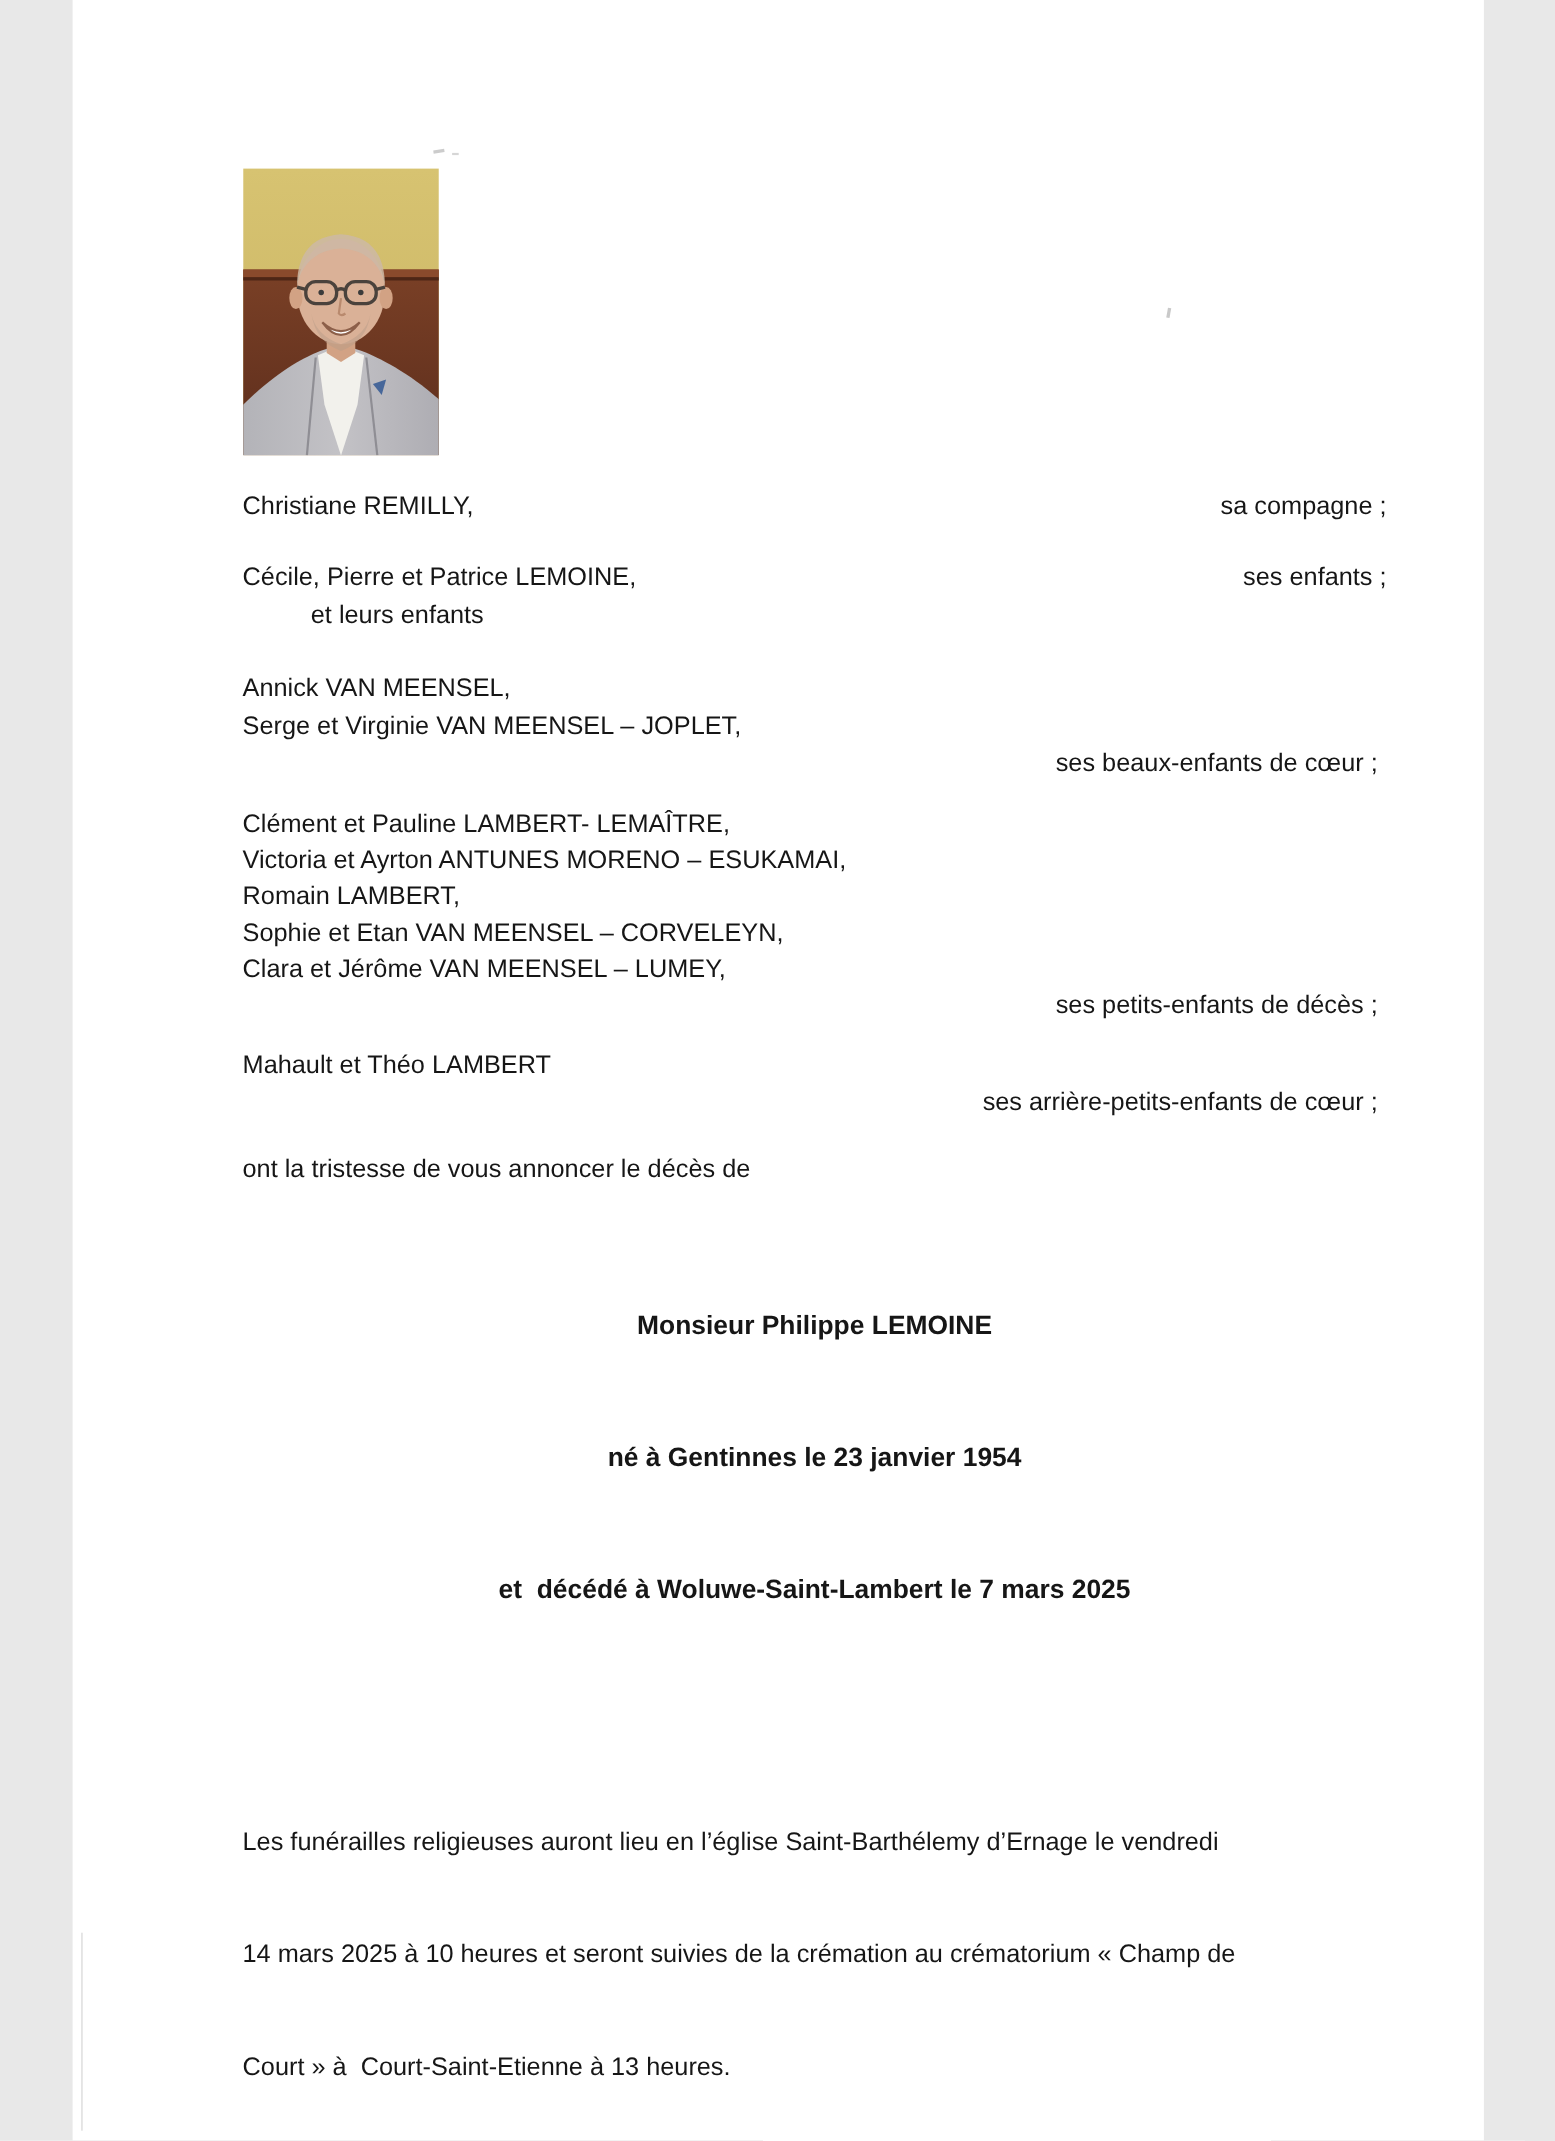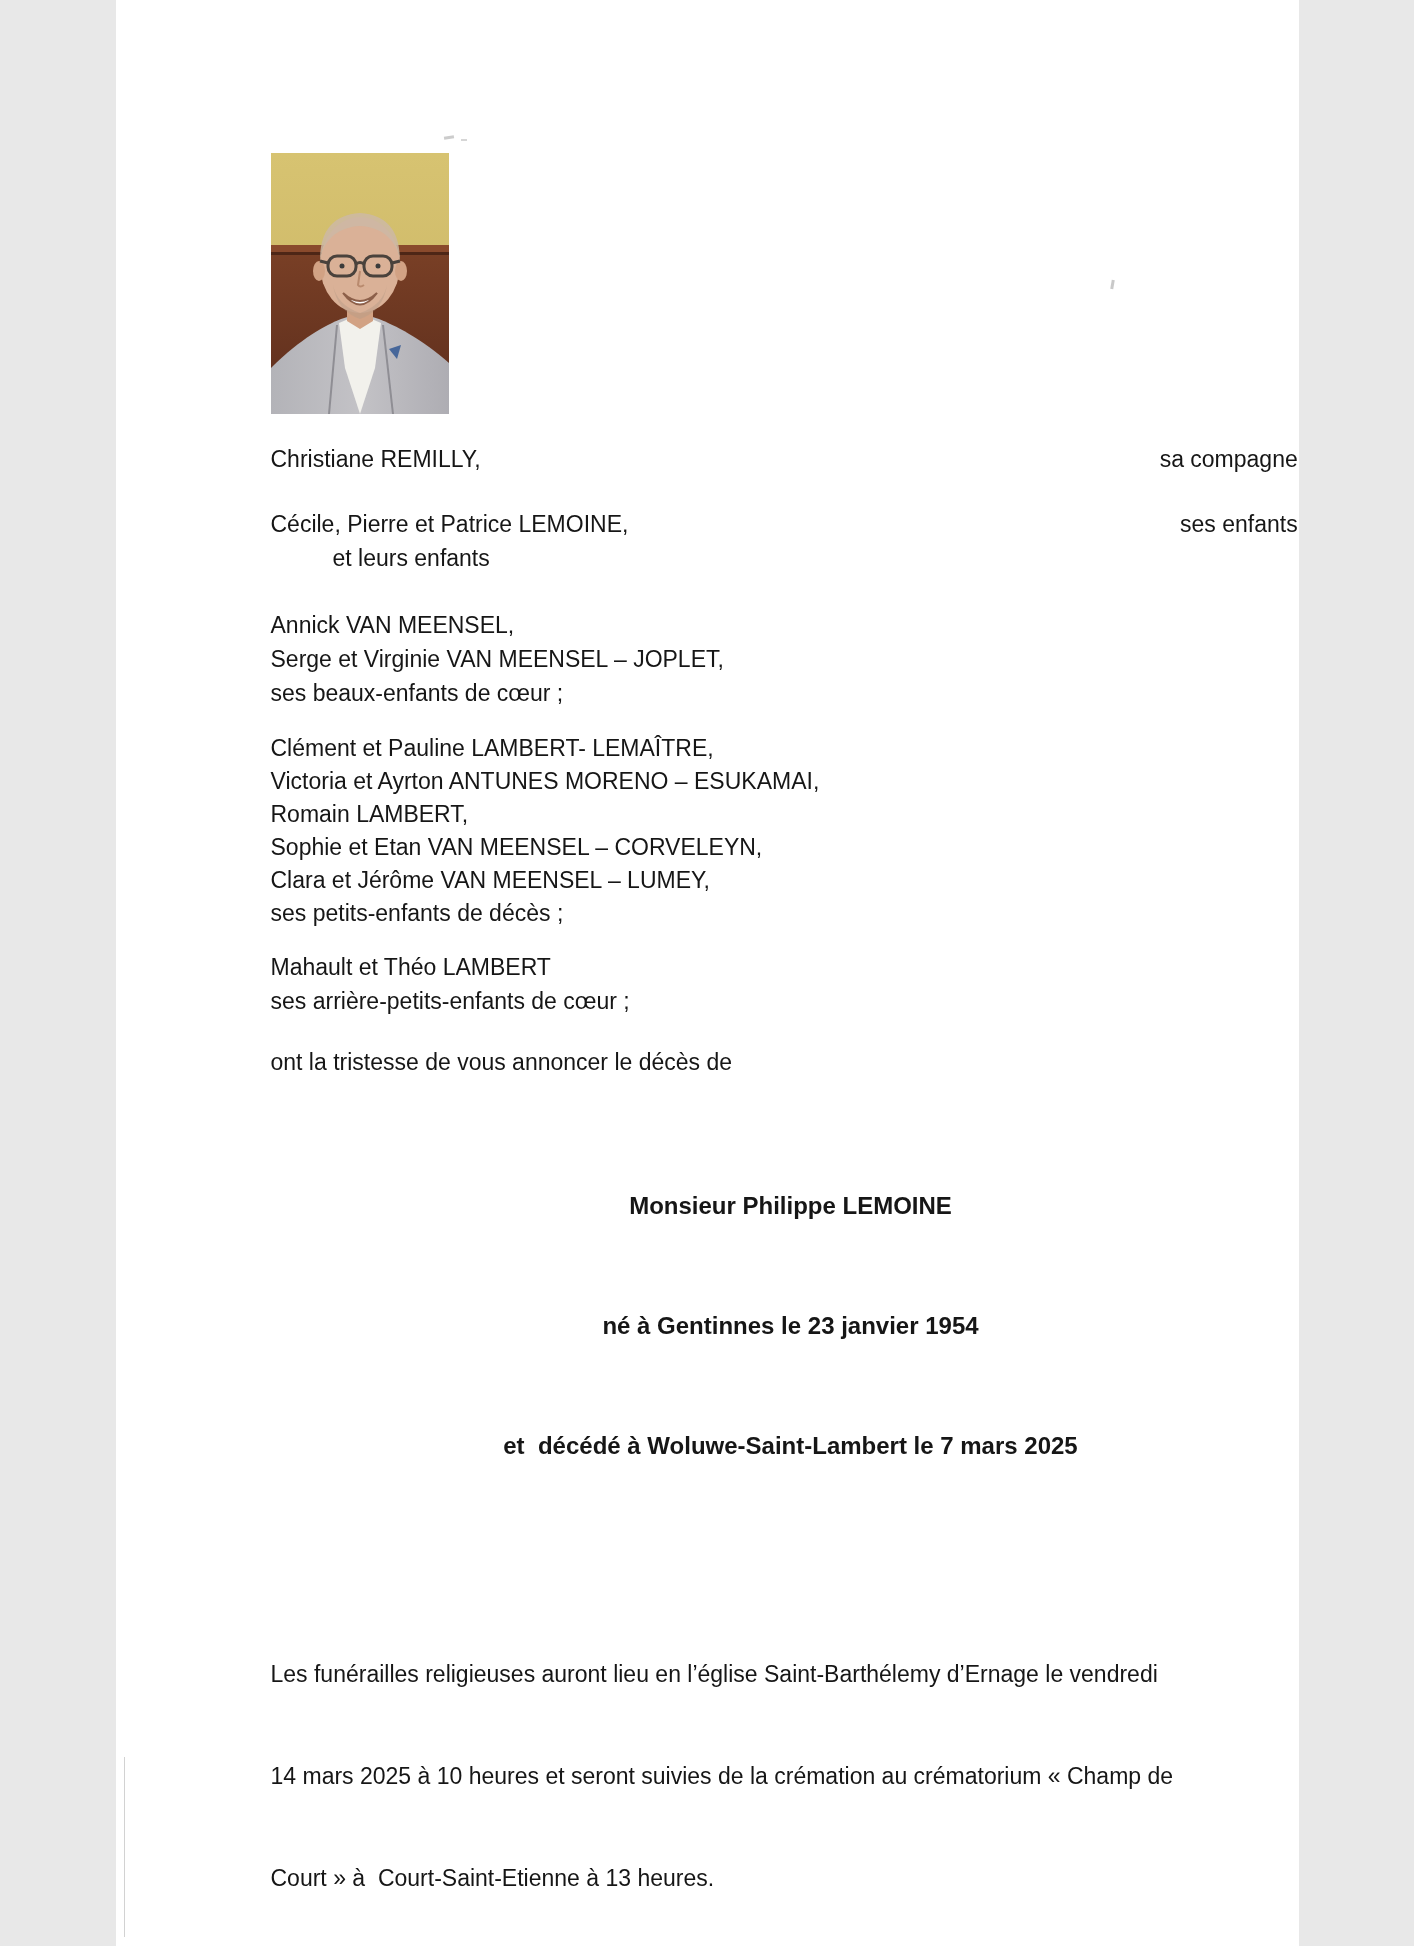--- a/index.html
+++ b/index.html
@@ -1,18 +1,18 @@
 <!DOCTYPE html>
 <html><head>
 <meta charset="utf-8">
 <style>
   html, body { margin:0; padding:0; background:#e8e8e8; }
   #page {
     position: relative;
-    width: 1183px;
+    width: 1283px;
     height: 1946px;
     margin: 0 auto;
     background: #ffffff;
     font-family: "Liberation Sans", sans-serif;
     color: #161616;
     overflow: hidden;
   }
   .content {
     position: absolute;
     left: 155px;
@@ -27,21 +27,21 @@
     height: 261px;
     overflow: hidden;
   }
   .flexrow { display: flex; justify-content: space-between; align-items: baseline; }
   .row-compagne { margin-top: 28px; }
   .row-enfants  { margin-top: 31px; }
   .line-indent  { padding-left: 62px; }
   .group-beaux  { margin-top: 33px; }
   .group-petits { margin-top: 22px; line-height: 33px; }
   .group-arriere{ margin-top: 20px; }
-  .relation-right { text-align: left; padding-right: 8px; }
+  .relation-right { text-align: right; padding-right: 8px; }
   .announce { margin-top: 27px; }
   .deceased-block {
     margin-top: 27px;
     text-align: center;
     font-weight: bold;
     font-size: 24px;
     line-height: 40px;
     white-space: pre-wrap;
   }
   .para { white-space: pre-wrap; }

